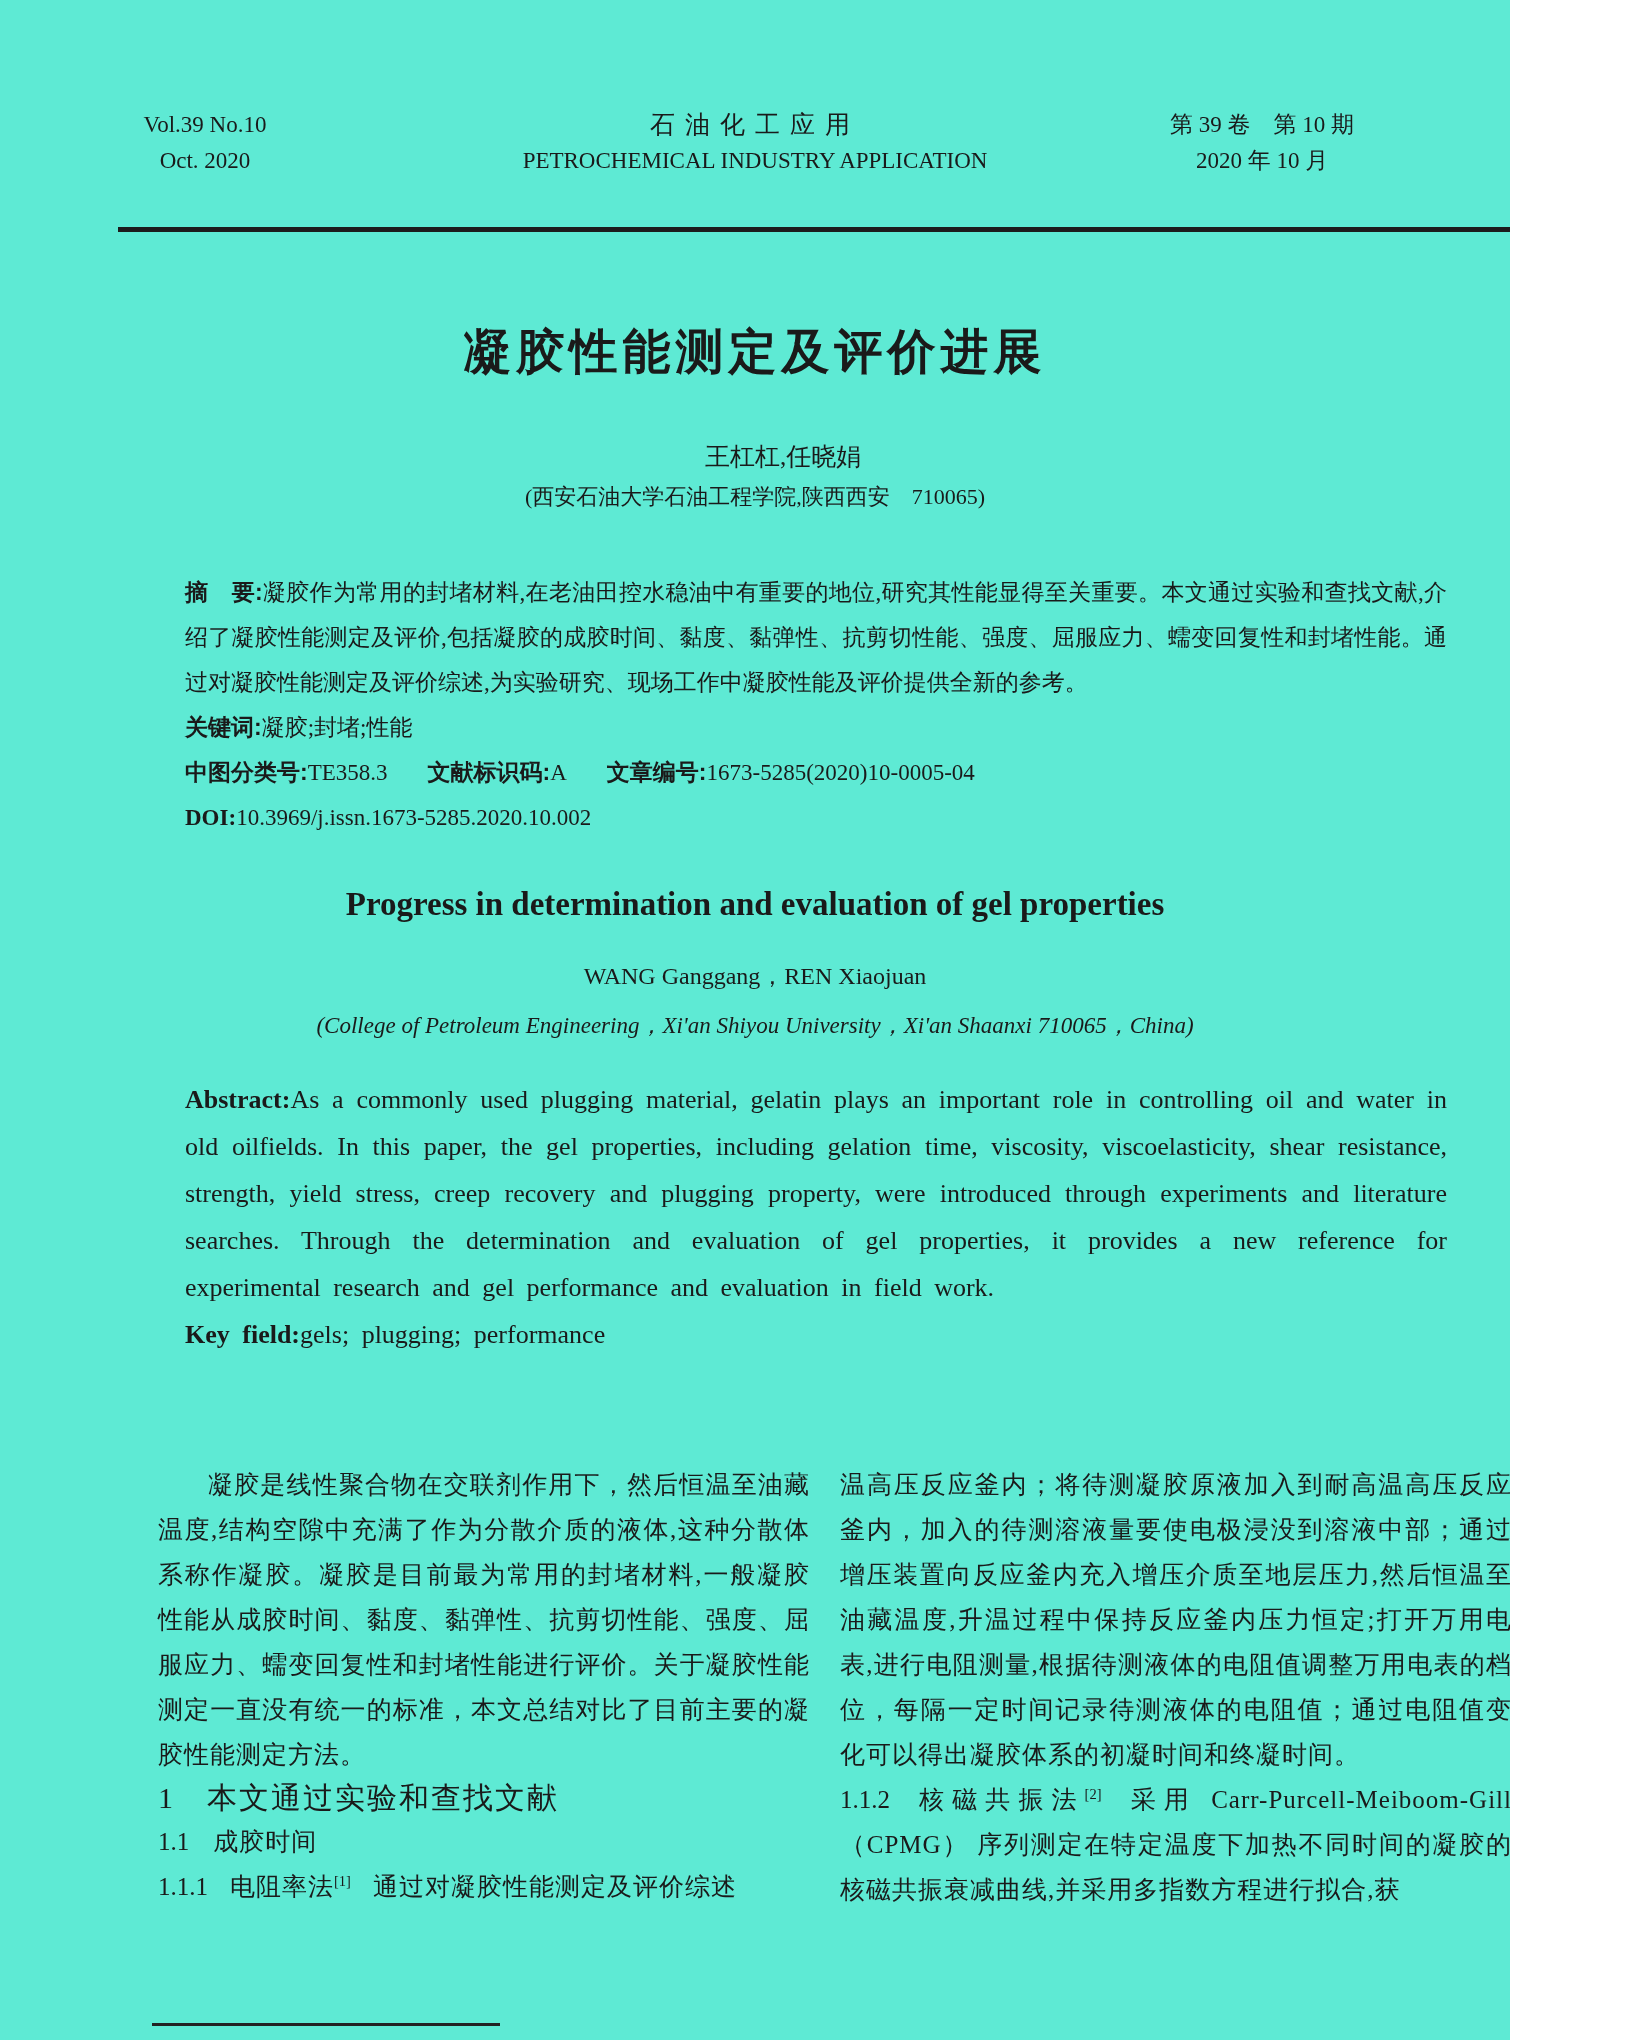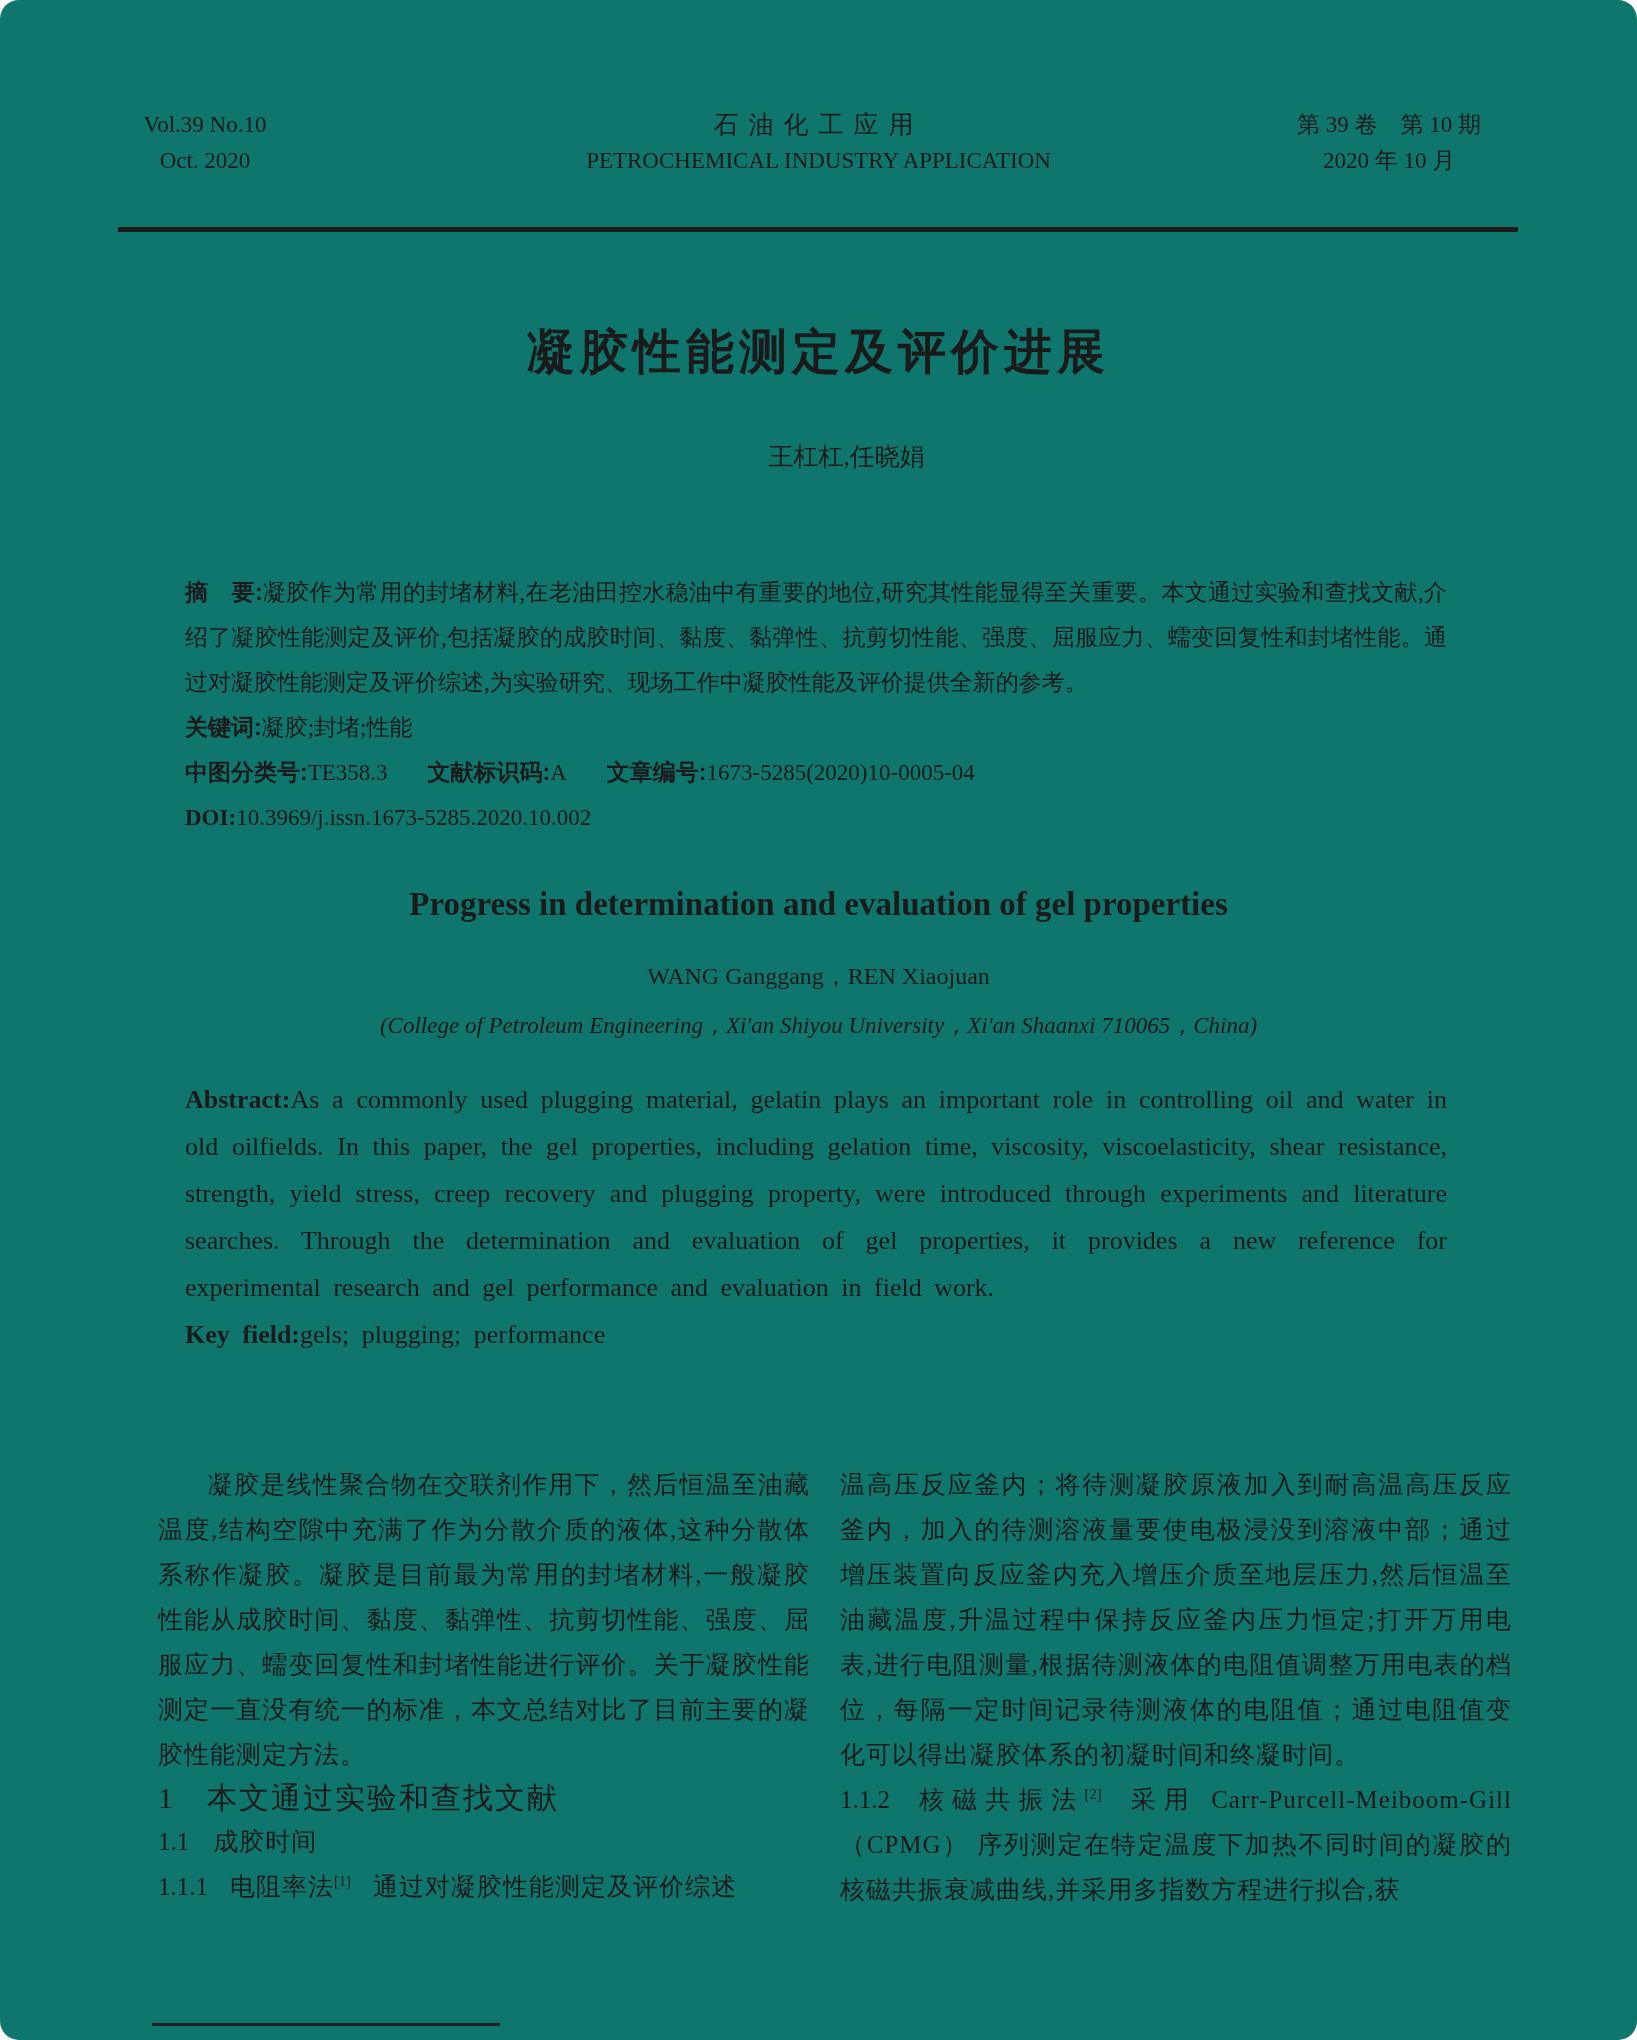--- a/index.html
+++ b/index.html
@@ -1,17 +1,17 @@
 <!DOCTYPE html>
 <html><head>
 <meta charset="utf-8">
 <style>
   html,body{margin:0;padding:0;background:#ffffff;}
-  .page{position:relative;width:1637px;height:2040px;background:#0f766e;overflow:hidden;
-        font-family:"Liberation Serif","DejaVu Serif",serif;color:#1a1a1a;border-radius:19px;}
+  .page{position:relative;width:1510px;height:2040px;background:#5eead4;overflow:hidden;
+        font-family:"Liberation Serif","DejaVu Serif",serif;color:#1a1a1a;}
   .abs{position:absolute;}
   
   .hdr-block{line-height:36px;font-size:23px;text-align:center;white-space:nowrap;}
   .hdr-center .jzh{font-size:25px;letter-spacing:10px;}
   .hdr-rule{position:absolute;top:227px;left:118px;width:1400px;height:5px;background:#1c1c1c;}
   
   .title-zh{top:320px;left:0;width:100%;text-align:center;font-size:48px;font-weight:600;letter-spacing:5px;}
   .authors-zh{top:440px;left:0;width:100%;text-align:center;font-size:25px;padding-left:28px;}
   .affil-zh{top:482px;left:0;width:100%;text-align:center;font-size:22px;}
   
@@ -55,20 +55,21 @@
     <div>PETROCHEMICAL  INDUSTRY  APPLICATION</div>
   </div>
   <div class="abs hdr-block" style="top:107px;right:118px;width:260px;">
     <div>第 39 卷　第 10 期</div>
     <div>2020 年 10 月</div>
   </div>
   <div class="hdr-rule"></div>
 
   <div class="abs title-zh">凝胶性能测定及评价进展</div>
   <div class="abs authors-zh">王杠杠,任晓娟</div>
+  <div class="abs affil-zh">(西安石油大学石油工程学院,陕西西安　710065)</div>
 
   <div class="abs zh-meta">
     <p><span class="hei">摘　要:</span><span>凝胶作为常用的封堵材料,在老油田控水稳油中有重要的地位,研究其性能显得至关重要。本文通过实验和查找文献,介绍了凝胶性能测定及评价,包括凝胶的成胶时间、黏度、黏弹性、抗剪切性能、强度、屈服应力、蠕变回复性和封堵性能。通过对凝胶性能测定及评价综述,为实验研究、现场工作中凝胶性能及评价提供全新的参考。</span></p>
     <p><span class="hei">关键词:</span><span>凝胶;封堵;性能</span></p>
     <p><span class="hei">中图分类号:</span><span class="grp">TE358.3</span><span class="hei">文献标识码:</span><span class="grp">A</span><span class="hei">文章编号:</span><span>1673-5285(2020)10-0005-04</span></p>
     <p><span class="bold">DOI:</span><span>10.3969/j.issn.1673-5285.2020.10.002</span></p>
   </div>
 
   <div class="abs title-en">Progress in determination and evaluation of gel properties</div>
   <div class="abs authors-en">WANG Ganggang，REN Xiaojuan</div>

